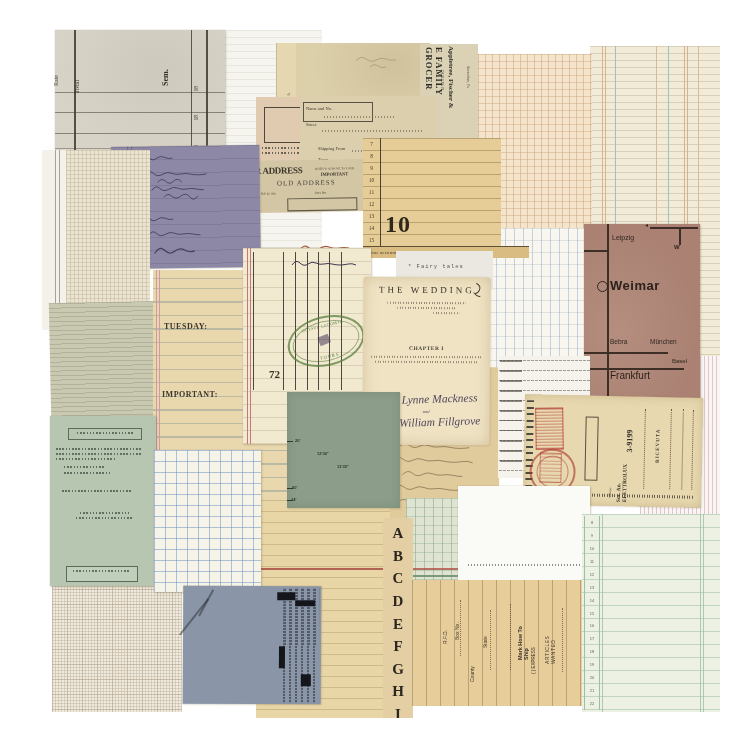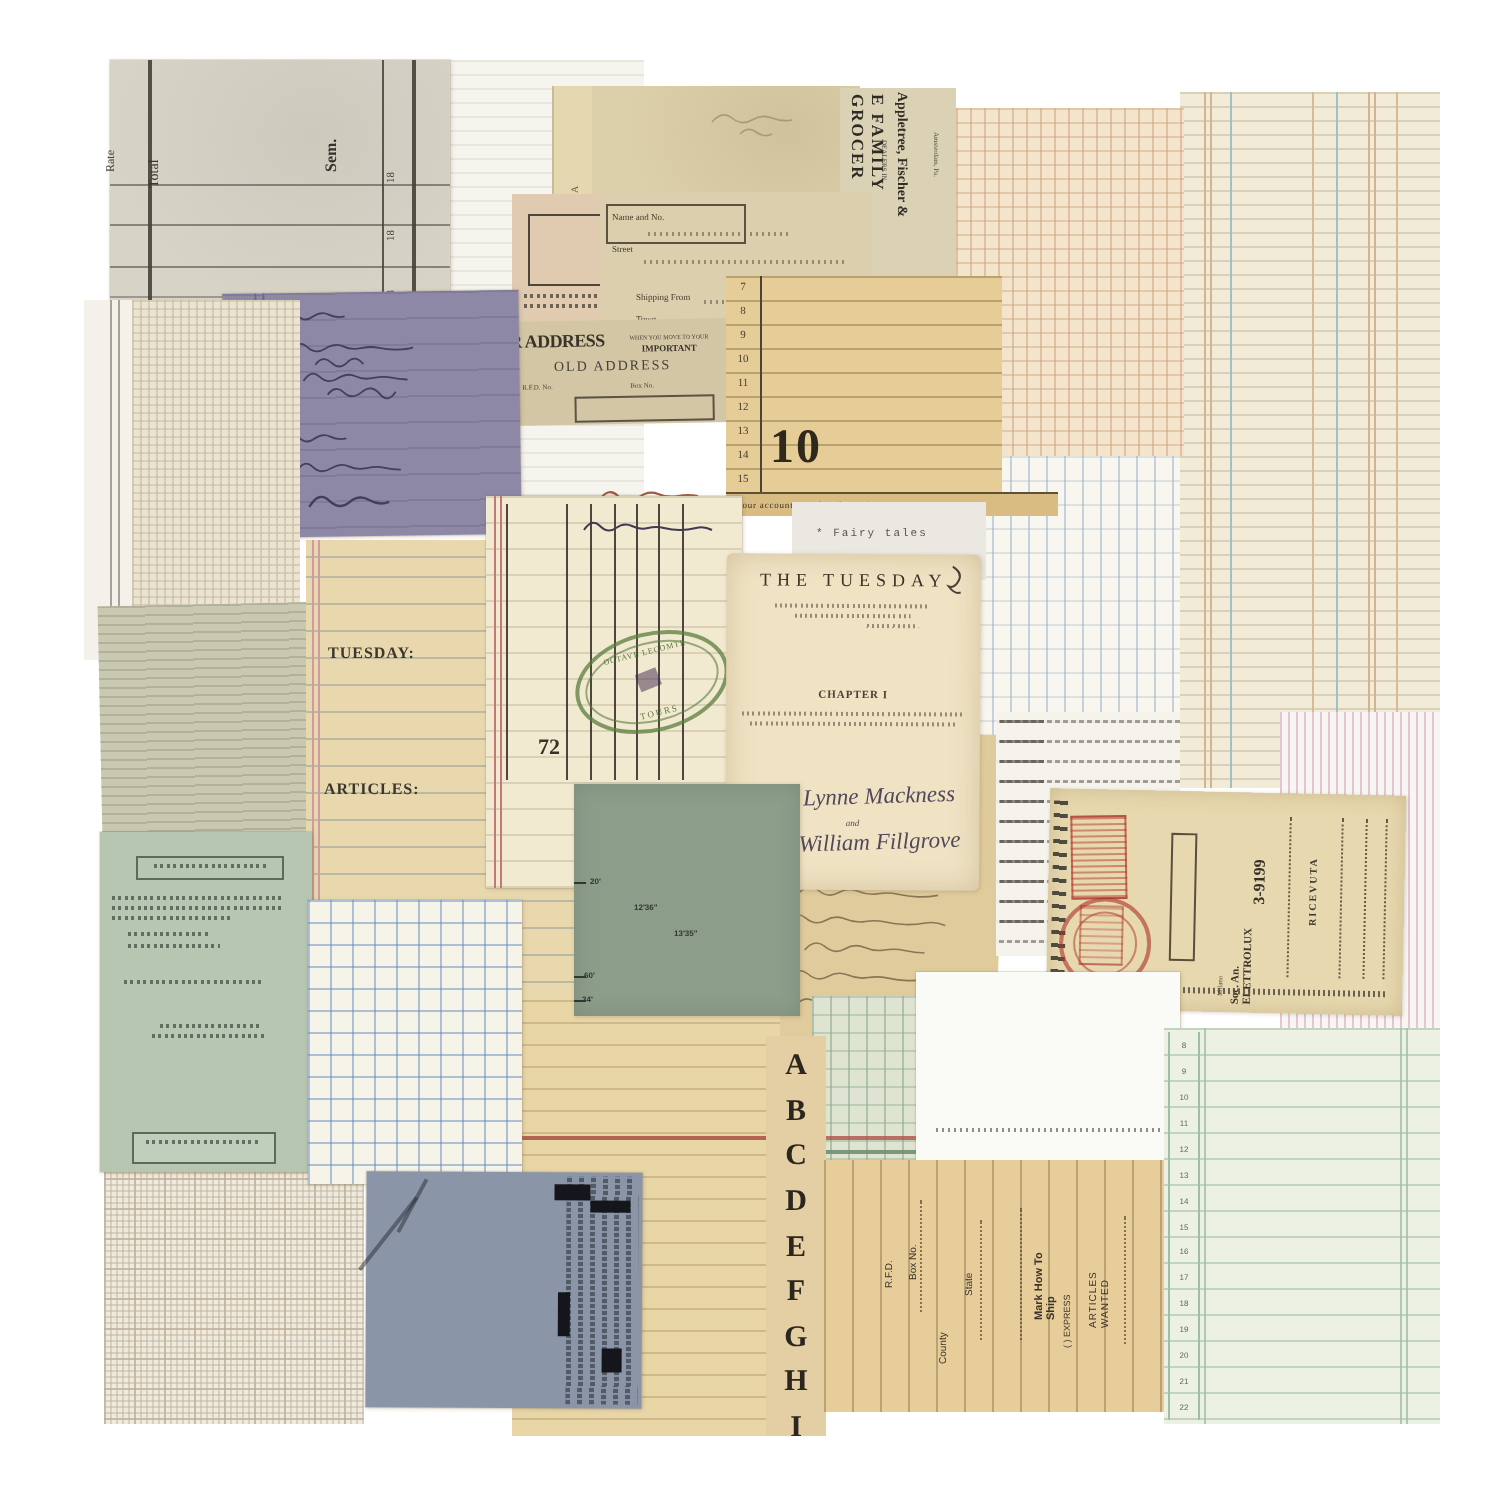--- a/index.html
+++ b/index.html
@@ -445,21 +445,21 @@
       <div class="vl s2"></div>
     </div>
   </div>
 
   <div id="paper-olive" class="pc"></div>
 
   <div id="planner" class="pc">
     <div class="vl m1"></div>
     <div class="vl m2"></div>
     <span class="tue">TUESDAY:</span>
-    <span class="wed">ARTICLES:</span>
+    <span class="wed">IMPORTANT:</span>
     <div class="hole" style="top:18px"></div>
     <div class="hole" style="top:33px"></div>
     <div class="hole" style="top:48px"></div>
     <div class="hole" style="top:63px"></div>
     <div class="hole" style="top:78px"></div>
     <div class="hole" style="top:93px"></div>
     <div class="hole" style="top:108px"></div>
   </div>
 
   <div id="note-fairy" class="pc">
@@ -511,37 +511,54 @@
         <path d="M8,96 q5,-6 10,-2 t10,1 t10,-1 t10,1 t10,0 t10,1 t10,-1 t10,1"></path>
         <path d="M18,110 q5,-6 10,-2 t10,1 t10,-1 t10,1 t10,0 t10,1"></path>
         <path d="M10,124 q5,-6 10,-2 t10,1 t10,-1 t10,1 t10,0 t10,1 t10,-1"></path>
         <path d="M14,138 q5,-6 10,-2 t10,1 t10,-1 t10,1 t10,0 t10,1"></path>
         <path d="M24,152 q5,-6 10,-2 t10,1 t10,-1 t10,1"></path>
       </g>
     </svg>
   </div>
 
   <div id="page-wedding" class="pc">
-    <div class="title">THE TUESDAY</div>
+    <div class="title">THE WEDDING</div>
     <div class="orn">
       <svg class="scrib" width="12" height="16" viewBox="0 0 12 16">
         <path d="M6,1 q5,3 3,7 q-2,4 -5,3 q3,4 6,3" stroke="#4a4236" fill="none" stroke-width="1"></path>
       </svg>
     </div>
     <div class="qline q1"></div>
     <div class="qline q2"></div>
     <div class="qline q3"></div>
     <div class="chap">CHAPTER I</div>
     <div class="qline c1"></div>
     <div class="qline c2"></div>
     <div class="n1">Kaye Lynne Mackness</div>
     <div class="conj">and</div>
     <div class="n2">Jesse William Fillgrove</div>
   </div>
 
+  <div id="map-weimar" class="pc sh">
+    <div class="rail"></div>
+    <div class="notch"></div>
+    <div class="tr"></div>
+    <div class="trv"></div>
+    <span class="arrow">◄</span>
+    <div class="lnb"></div>
+    <div class="lnf"></div>
+    <div class="circ"></div>
+    <span class="leipzig">Leipzig</span>
+    <span class="w">W</span>
+    <span class="weimar">Weimar</span>
+    <span class="bebra">Bebra</span>
+    <span class="muen">München</span>
+    <span class="basel">Basel</span>
+    <span class="frank">Frankfurt</span>
+  </div>
 
   <div id="form-typed" class="pc">
     <div class="col"></div>
   </div>
 
   <div id="receipt-it" class="pc">
     <div class="ticks"></div>
     <div class="rb1"></div>
     <div class="rb2"></div>
     <div class="rc">

